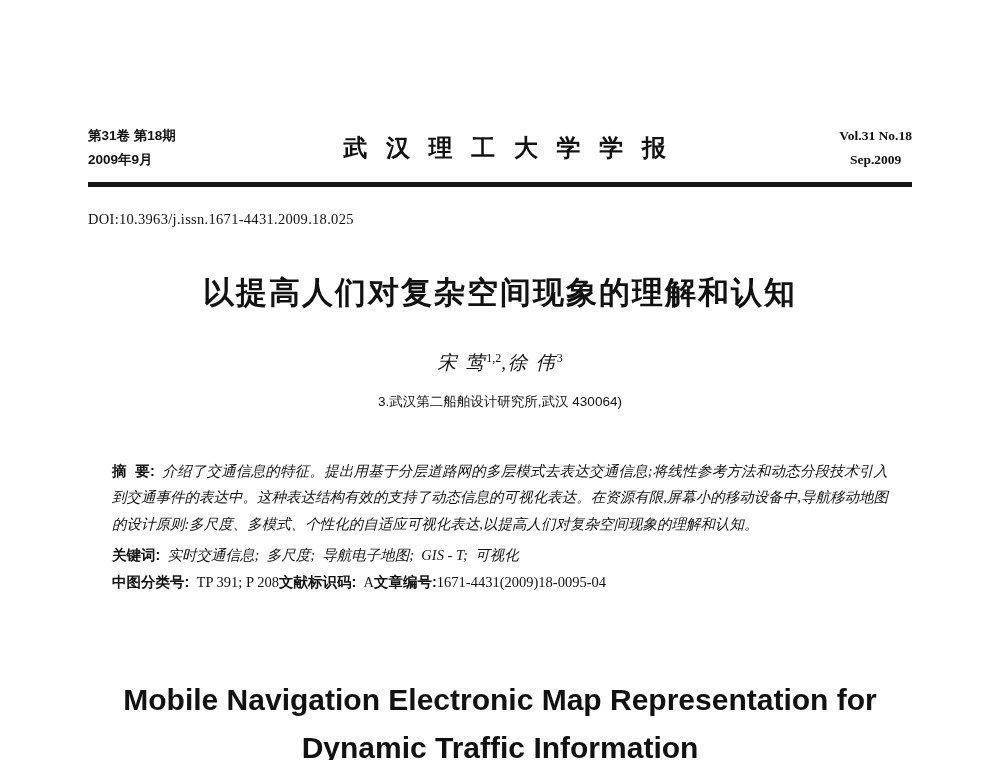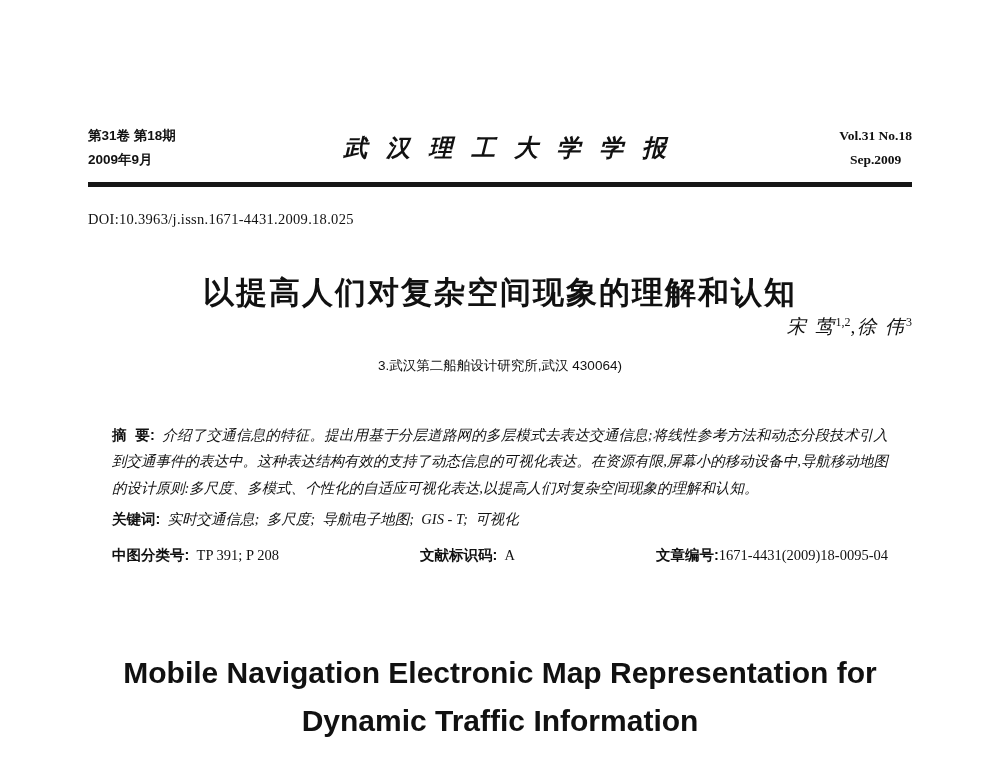--- a/index.html
+++ b/index.html
@@ -31,21 +31,20 @@
     text-align: center;
     flex: 1;
     padding: 0 10px;
   }
   .jtitle-cn {
     font-size: 24px;
     font-weight: bold;
     letter-spacing: 6px;
     font-family: "Liberation Sans", sans-serif;
     white-space: pre;
-    font-style: italic;
   }
   .jtitle-en {
     font-size: 12.5px;
     font-weight: bold;
     margin-top: 4px;
     letter-spacing: 0.4px;
     font-family: "Liberation Serif", serif;
   }
   .mast-right {
     font-size: 13.5px;
@@ -70,21 +69,22 @@
   .title-cn {
     margin-top: 44px;
     text-align: center;
     font-size: 31px;
     font-weight: bold;
     letter-spacing: 2px;
     font-family: "Liberation Sans", sans-serif;
   }
   
   .authors {
-    text-align: right;
+    margin-top: 36px;
+    text-align: center;
     font-size: 19px;
     font-style: italic;
     letter-spacing: 2px;
   }
   .authors sup {
     font-size: 12px;
     font-style: normal;
     letter-spacing: 0;
   }
   
@@ -108,23 +108,22 @@
     font-style: normal;
     font-family: "Liberation Sans", sans-serif;
     white-space: pre-wrap;
   }
   .kai {
     font-style: italic;
     white-space: pre-wrap;
   }
   .kw-line { margin-top: 4px; }
   .clc-line {
-    margin-top: 9px;
+    margin-top: 0;
     display: flex;
-    justify-content: space-between;
     align-items: baseline;
   }
   .clc-line .val {
     font-style: normal;
     white-space: pre-wrap;
   }
   
   .title-en {
     margin-top: 80px;
     text-align: center;

